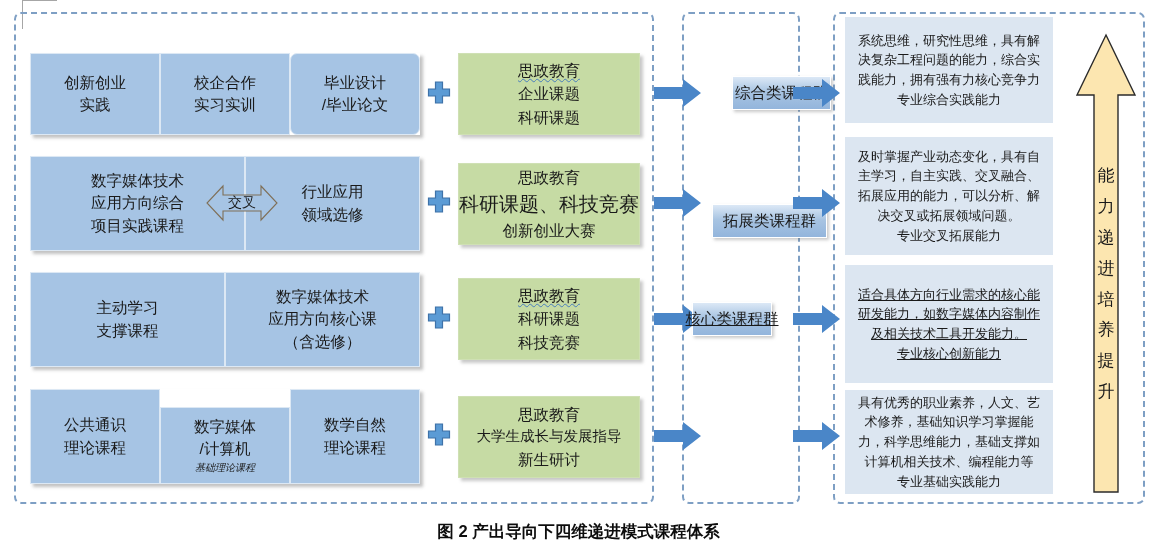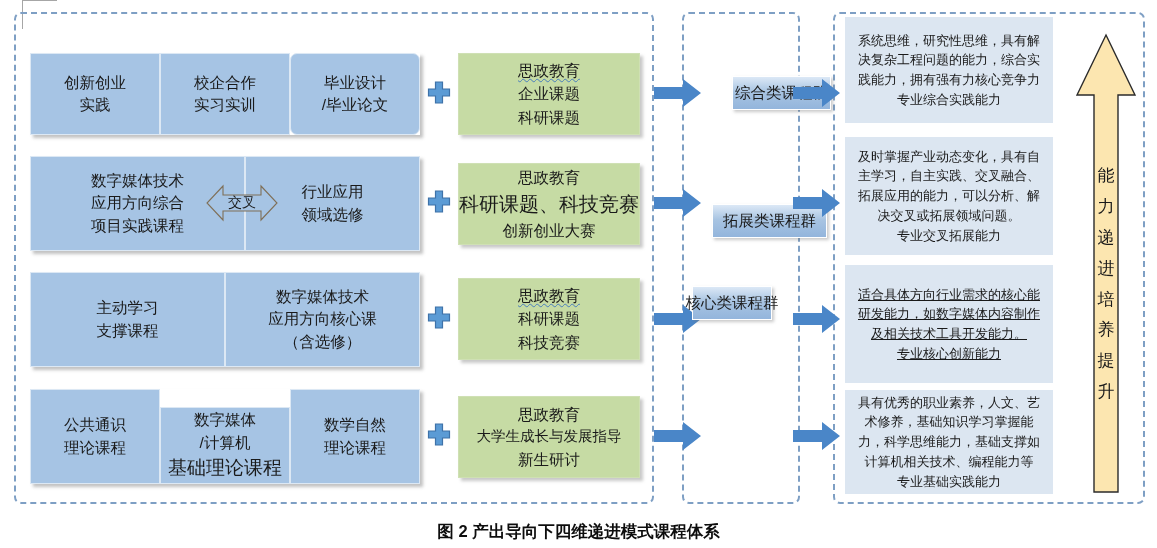--- a/index.html
+++ b/index.html
@@ -254,21 +254,21 @@
   <div class="green-box" style="left:458px;top:278px;width:182px;height:82px;">
     <span class="ln sp-underline">思政教育</span>
     <span class="ln">科研课题</span>
     <span class="ln">科技竞赛</span>
   </div>
   <div class="arrow-right" style="left:654px;top:304px;">
     <svg width="48" height="30" viewBox="0 0 48 30">
       <path d="M0 9 L29 9 L29 1 L47 15 L29 29 L29 21 L0 21 Z" fill="#4a86c8"></path>
     </svg>
   </div>
-  <div class="group-box" style="left:692px;top:286px;width:80px;height:34px;">
+  <div class="group-box" style="left:692px;top:302px;width:80px;height:34px;text-decoration:underline;">
     <span>核心类课程群</span>
   </div>
   <div class="arrow-right" style="left:793px;top:304px;">
     <svg width="48" height="30" viewBox="0 0 48 30">
       <path d="M0 9 L29 9 L29 1 L47 15 L29 29 L29 21 L0 21 Z" fill="#4a86c8"></path>
     </svg>
   </div>
   <div class="desc-box" style="left:845px;top:265px;width:208px;height:118px;text-decoration:underline;">
     <span class="ln">适合具体方向行业需求的核心能</span>
     <span class="ln">研发能力，如数字媒体内容制作</span>
@@ -277,21 +277,21 @@
   </div>
 
   <div class="blue-row" style="left:30px;top:389px;width:390px;height:95px;">
     <div class="blue-cell" style="width:130px;">
       <span class="ln">公共通识</span>
       <span class="ln">理论课程</span>
     </div>
     <div class="blue-cell" style="width:130px;margin-top:18px;">
       <span class="ln">数字媒体</span>
       <span class="ln">/计算机</span>
-      <span class="ln" style="font-size:19px;">基础理论课程</span>
+      <span class="ln" style="font-size:10px;font-style:italic;">基础理论课程</span>
     </div>
     <div class="blue-cell" style="width:130px;">
       <span class="ln">数学自然</span>
       <span class="ln">理论课程</span>
     </div>
   </div>
   <div class="plus-icon" style="left:425px;top:422px;">
     <svg width="28" height="28" viewBox="0 0 28 28">
       <path d="M10.5 2 L17.5 2 L17.5 9 L24.5 9 L24.5 16 L17.5 16 L17.5 23 L10.5 23 L10.5 16 L3.5 16 L3.5 9 L10.5 9 Z" fill="#5b9bd5" stroke="#3f72a8" stroke-width="1.2"></path>
     </svg>

